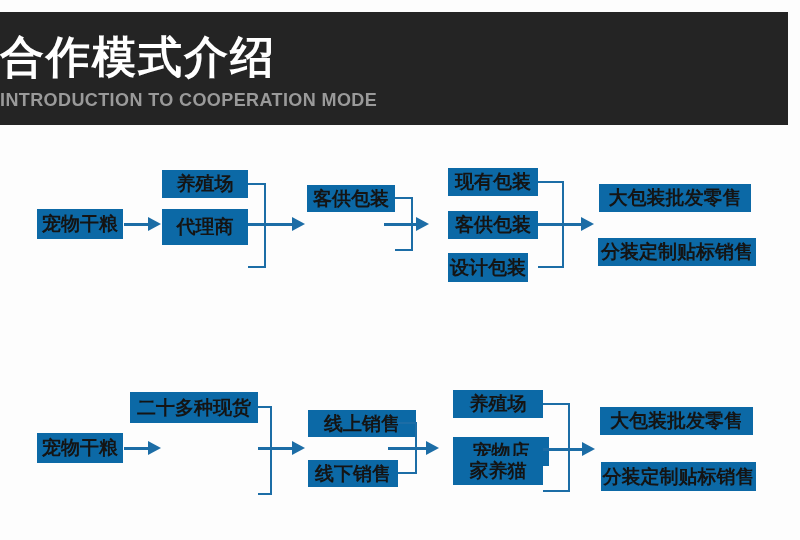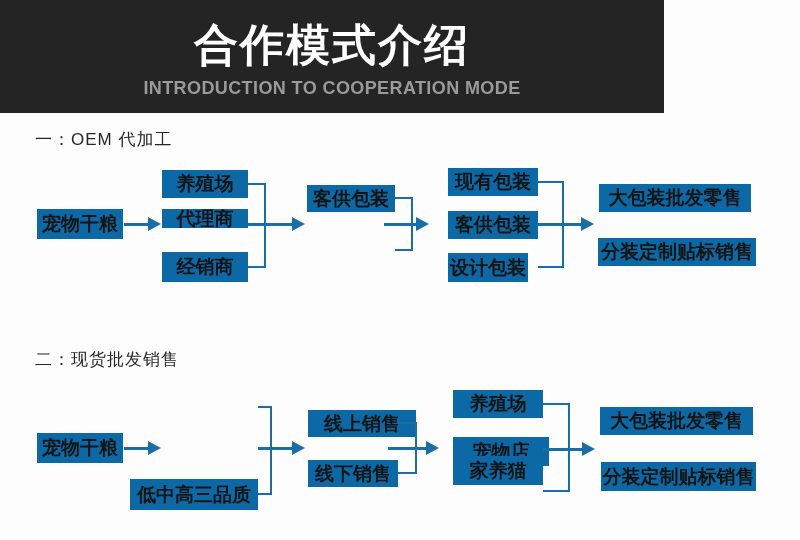--- a/index.html
+++ b/index.html
@@ -4,22 +4,22 @@
 <style>
   * { margin:0; padding:0; box-sizing:border-box; }
   body { background:#ffffff; }
   #screen {
     position:relative; width:800px; height:540px;
     background:#fdfdfd; overflow:hidden;
     font-family:"Liberation Sans","DejaVu Sans",sans-serif;
   }
   
   .banner {
-    position:absolute; left:0; top:0; width:664px; height:113px;
-    background:var(--banner-bg,#242424); text-align:center;
+    position:absolute; left:0; top:12px; width:788px; height:113px;
+    background:var(--banner-bg,#242424); 
   }
   .banner-title {
     position:absolute; left:0; top:16px; width:100%;
     font-size:44px; font-weight:bold; color:#ffffff; letter-spacing:2px;
   }
   .banner-subtitle {
     position:absolute; left:0; top:78px; width:100%;
     font-size:18px; font-weight:700; color:var(--subtitle-gray,#9a9a9a);
     letter-spacing:0.4px;
   }
@@ -52,29 +52,27 @@
 </head>
 <body>
 
 <div id="screen">
 
   <div class="banner">
     <div class="banner-title">合作模式介绍</div>
     <div class="banner-subtitle">INTRODUCTION TO COOPERATION MODE</div>
   </div>
 
-  <div class="section-title" style="top:128px;">一：OEM 代加工</div>
 
   <div class="box" style="left:37px;top:209px;width:86px;height:30px;">宠物干粮</div>
   <div class="atail" style="left:124px;top:223px;width:26px;"></div>
   <div class="ahead" style="left:148px;top:217px;"></div>
 
   <div class="box" style="left:162px;top:170px;width:86px;height:28px;">养殖场</div>
-  <div class="box" style="left:162px;top:209px;width:86px;height:19px;">代理商</div>
-  <div class="box" style="left:162px;top:252px;width:86px;height:30px;">经销商</div>
+  <div class="box" style="left:162px;top:209px;width:86px;height:36px;">代理商</div>
   <div class="hline" style="left:248px;top:183px;width:18px;"></div>
   <div class="hline" style="left:248px;top:266px;width:18px;"></div>
   <div class="vline" style="left:264px;top:183px;height:85px;"></div>
   <div class="atail" style="left:248px;top:223px;width:46px;"></div>
   <div class="ahead" style="left:292px;top:217px;"></div>
 
   <div class="box" style="left:307px;top:185px;width:88px;height:27px;">客供包装</div>
   <div class="hline" style="left:395px;top:197px;width:18px;"></div>
   <div class="hline" style="left:395px;top:249px;width:18px;"></div>
   <div class="vline" style="left:411px;top:197px;height:54px;"></div>
@@ -86,27 +84,26 @@
   <div class="box" style="left:448px;top:253px;width:80px;height:29px;">设计包装</div>
   <div class="hline" style="left:538px;top:181px;width:26px;"></div>
   <div class="hline" style="left:538px;top:266px;width:26px;"></div>
   <div class="vline" style="left:562px;top:181px;height:87px;"></div>
   <div class="atail" style="left:538px;top:223px;width:45px;"></div>
   <div class="ahead" style="left:581px;top:217px;"></div>
 
   <div class="box" style="left:599px;top:184px;width:152px;height:28px;">大包装批发零售</div>
   <div class="box" style="left:598px;top:238px;width:158px;height:28px;">分装定制贴标销售</div>
 
-  <div class="section-title" style="top:348px;">二：现货批发销售</div>
 
   <div class="box" style="left:37px;top:433px;width:86px;height:30px;">宠物干粮</div>
   <div class="atail" style="left:124px;top:447px;width:26px;"></div>
   <div class="ahead" style="left:148px;top:441px;"></div>
 
-  <div class="box" style="left:130px;top:479px;width:128px;height:31px;">低中高三品质</div>
+  <div class="box" style="left:130px;top:392px;width:128px;height:31px;">二十多种现货</div>
   <div class="hline" style="left:258px;top:406px;width:14px;"></div>
   <div class="hline" style="left:258px;top:493px;width:14px;"></div>
   <div class="vline" style="left:270px;top:406px;height:89px;"></div>
   <div class="atail" style="left:258px;top:447px;width:36px;"></div>
   <div class="ahead" style="left:292px;top:441px;"></div>
 
   <div class="box" style="left:308px;top:410px;width:108px;height:27px;">线上销售</div>
   <div class="box" style="left:308px;top:460px;width:90px;height:27px;">线下销售</div>
   <div class="hline" style="left:398px;top:422px;width:19px;"></div>
   <div class="hline" style="left:398px;top:472px;width:19px;"></div>

